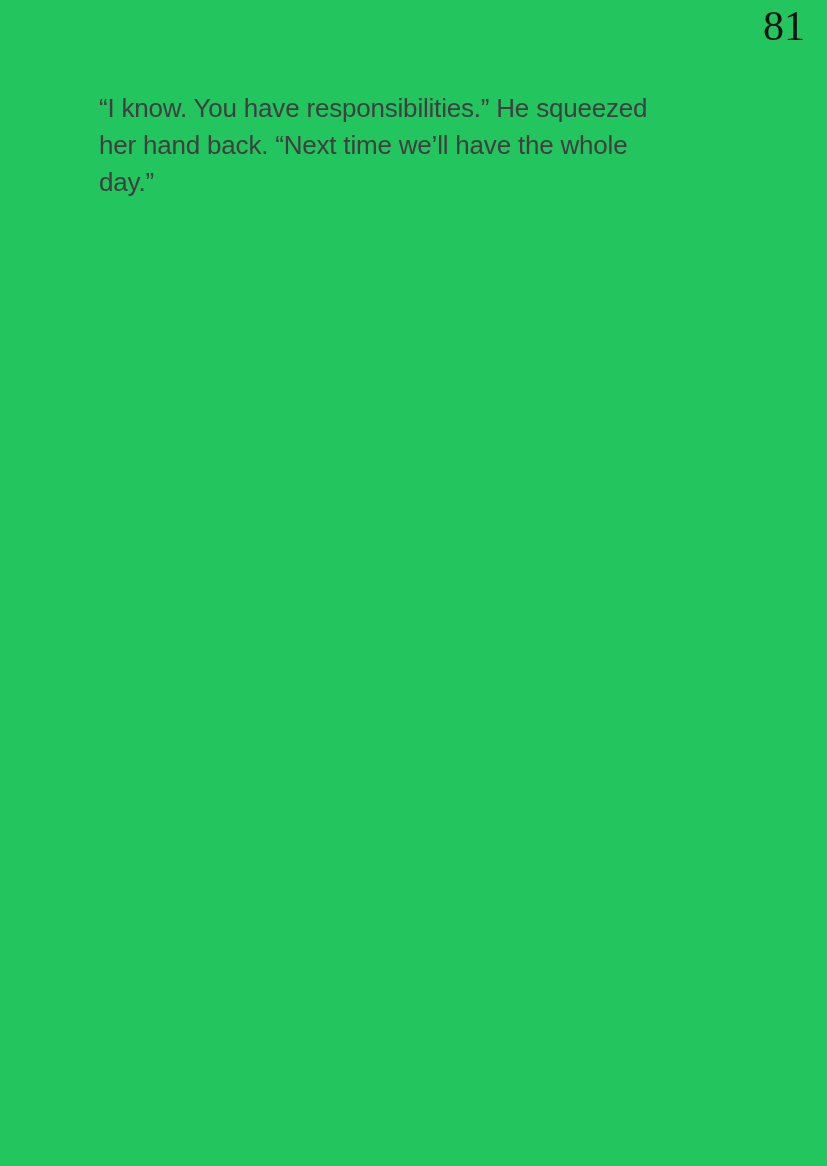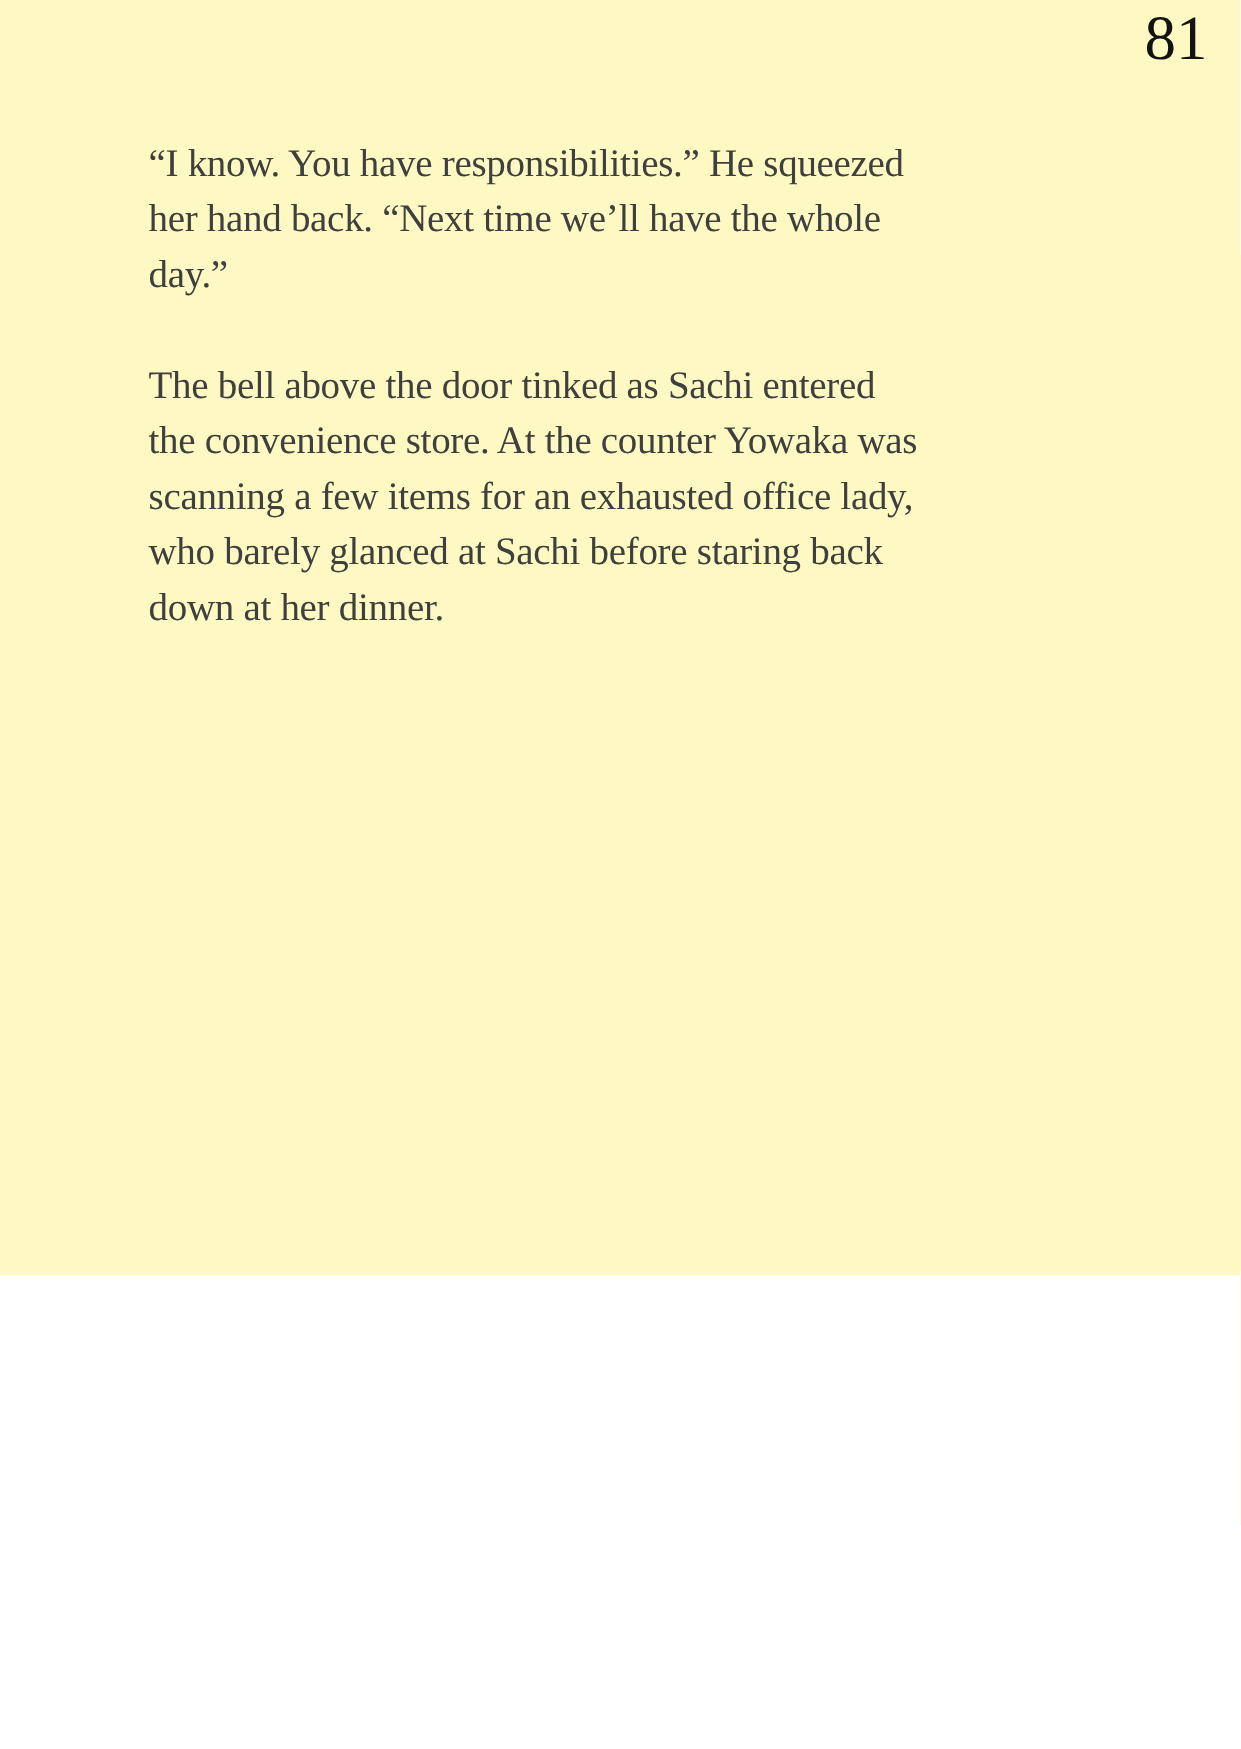--- a/index.html
+++ b/index.html
@@ -1,21 +1,21 @@
 <!DOCTYPE html>
 <html><head>
 <meta charset="utf-8">
 <style>
   * { margin: 0; padding: 0; box-sizing: border-box; }
   html, body { background: #ffffff; }
   .page {
     position: relative;
     width: 827px;
-    height: 850px;
-    background: #fef9c3;
+    height: 1166px;
+    background: #22c55e;
     overflow: hidden;
     font-family: "Liberation Sans", sans-serif;
   }
   .page-number {
     position: absolute;
     top: 2px;
     right: 22px;
     font-family: "Liberation Serif", serif;
     font-size: 42px;
     line-height: 1.15;
@@ -29,35 +29,29 @@
     width: 712px;
     color: #3f3f3f;
     font-size: 26px;
     line-height: 37px;
     letter-spacing: -0.2px;
     font-weight: 400;
   }
   .body-text p {
     white-space: pre-line;   
     margin: 0 0 37px 0;
-    font-family: Liberation Serif, serif;
   }
   .body-text p:last-child { margin-bottom: 0; }
 </style>
 </head>
 <body>
 
 <div class="page">
 
   <div class="page-number">81</div>
 
   <div class="body-text">
     <p>“I know. You have responsibilities.” He squeezed
 her hand back. “Next time we’ll have the whole
 day.”</p>
-    <p>The bell above the door tinked as Sachi entered
-the convenience store. At the counter Yowaka was
-scanning a few items for an exhausted office lady,
-who barely glanced at Sachi before staring back
-down at her dinner.</p>
   </div>
 
 </div>
 
 </body></html>

